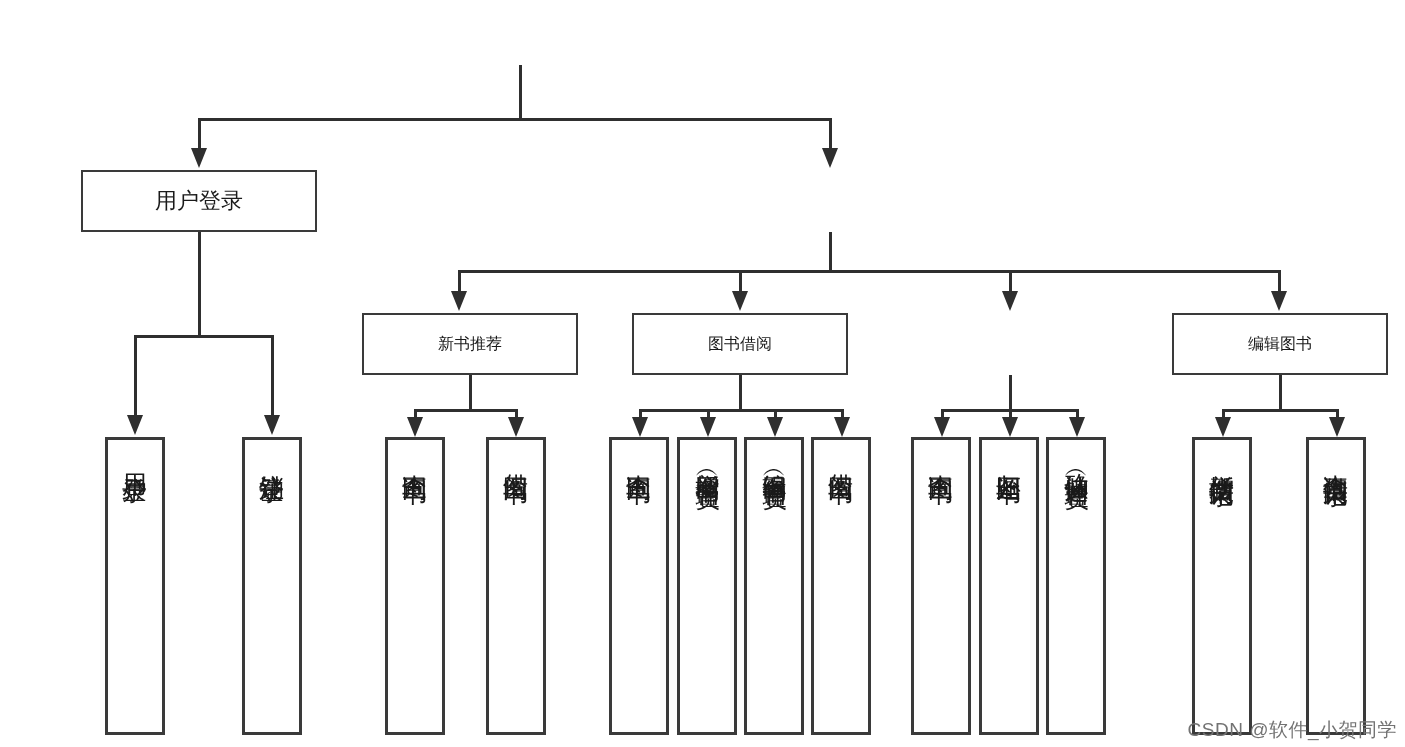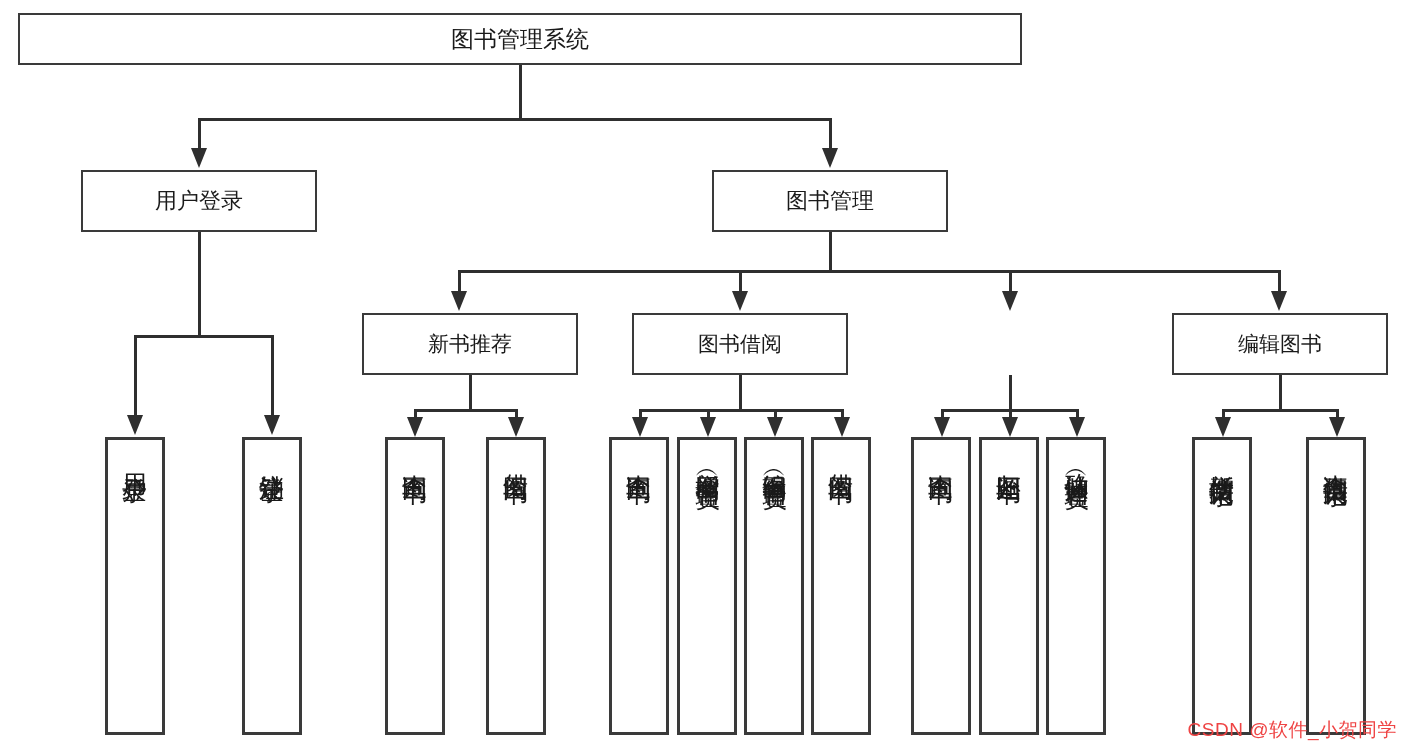--- a/index.html
+++ b/index.html
@@ -18,21 +18,21 @@
     box-sizing:border-box;
     background:#ffffff;
     border:2.5px solid #3a3a3a;
     display:flex;
     align-items:center;
     justify-content:center;
     color:#1a1a1a;
   }
   .node.root{font-size:23px;}
   .node.lvl2{font-size:22px;}
-  .node.lvl3{font-size:21px;}
+  .node.lvl3{font-size:16px;}
 
   
   .node.leaf{
     border-width:3px;
     align-items:flex-start;
     justify-content:center;
     padding-top:14px;
   }
   .vtext{
     writing-mode:vertical-rl;
@@ -55,50 +55,44 @@
     width:0;height:0;
     border-left:8px solid transparent;
     border-right:8px solid transparent;
     border-top:20px solid #2f2f2f;
   }
 
   .watermark{
     position:absolute;
     right:8px;bottom:4px;
     font-size:19px;
-    color:#ef4444;
+    color:#737373;
     letter-spacing:.5px;
     white-space:nowrap;
   }
 </style>
 </head>
 <body>
 
 <div id="canvas">
 
-  <div class="node root" style="left:18px;top:13px;width:1004px;height:52px;">
-    <span>图书管理系统</span>
-  </div>
 
   <div class="ln v" style="left:519px;top:65px;height:53px;"></div>
   <div class="ln h" style="left:198px;top:118px;width:633px;"></div>
 
   <div class="ln v" style="left:198px;top:118px;height:32px;"></div>
   <div class="arrow" style="left:191px;top:148px;"></div>
 
   <div class="ln v" style="left:829px;top:118px;height:32px;"></div>
   <div class="arrow" style="left:822px;top:148px;"></div>
 
   <div class="node lvl2" style="left:81px;top:170px;width:236px;height:62px;">
     <span>用户登录</span>
   </div>
 
-  <div class="node lvl2" style="left:712px;top:170px;width:236px;height:62px;">
-    <span>图书管理</span>
-  </div>
 
   <div class="ln v" style="left:198px;top:232px;height:103px;"></div>
   <div class="ln h" style="left:134px;top:335px;width:139px;"></div>
 
   <div class="ln v" style="left:134px;top:335px;height:82px;"></div>
   <div class="arrow" style="left:127px;top:415px;"></div>
 
   <div class="ln v" style="left:271px;top:335px;height:82px;"></div>
   <div class="arrow" style="left:264px;top:415px;"></div>
 

